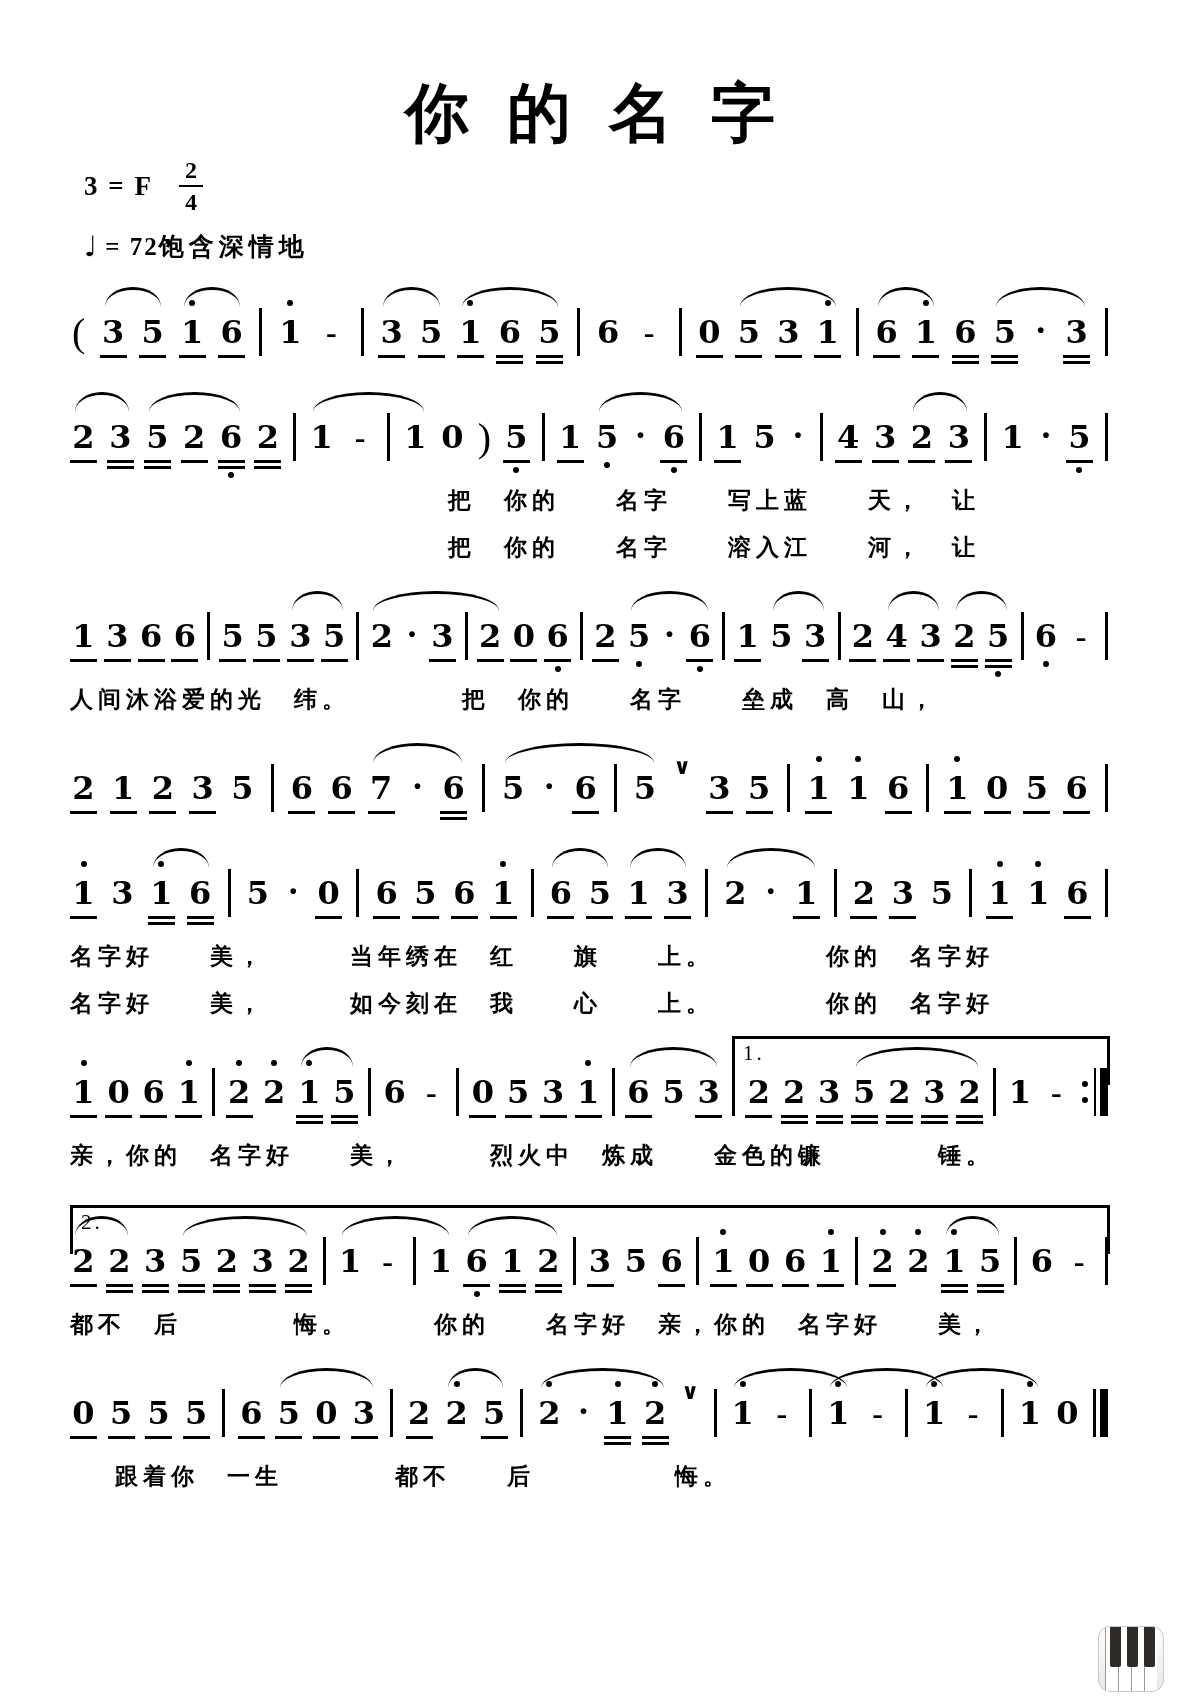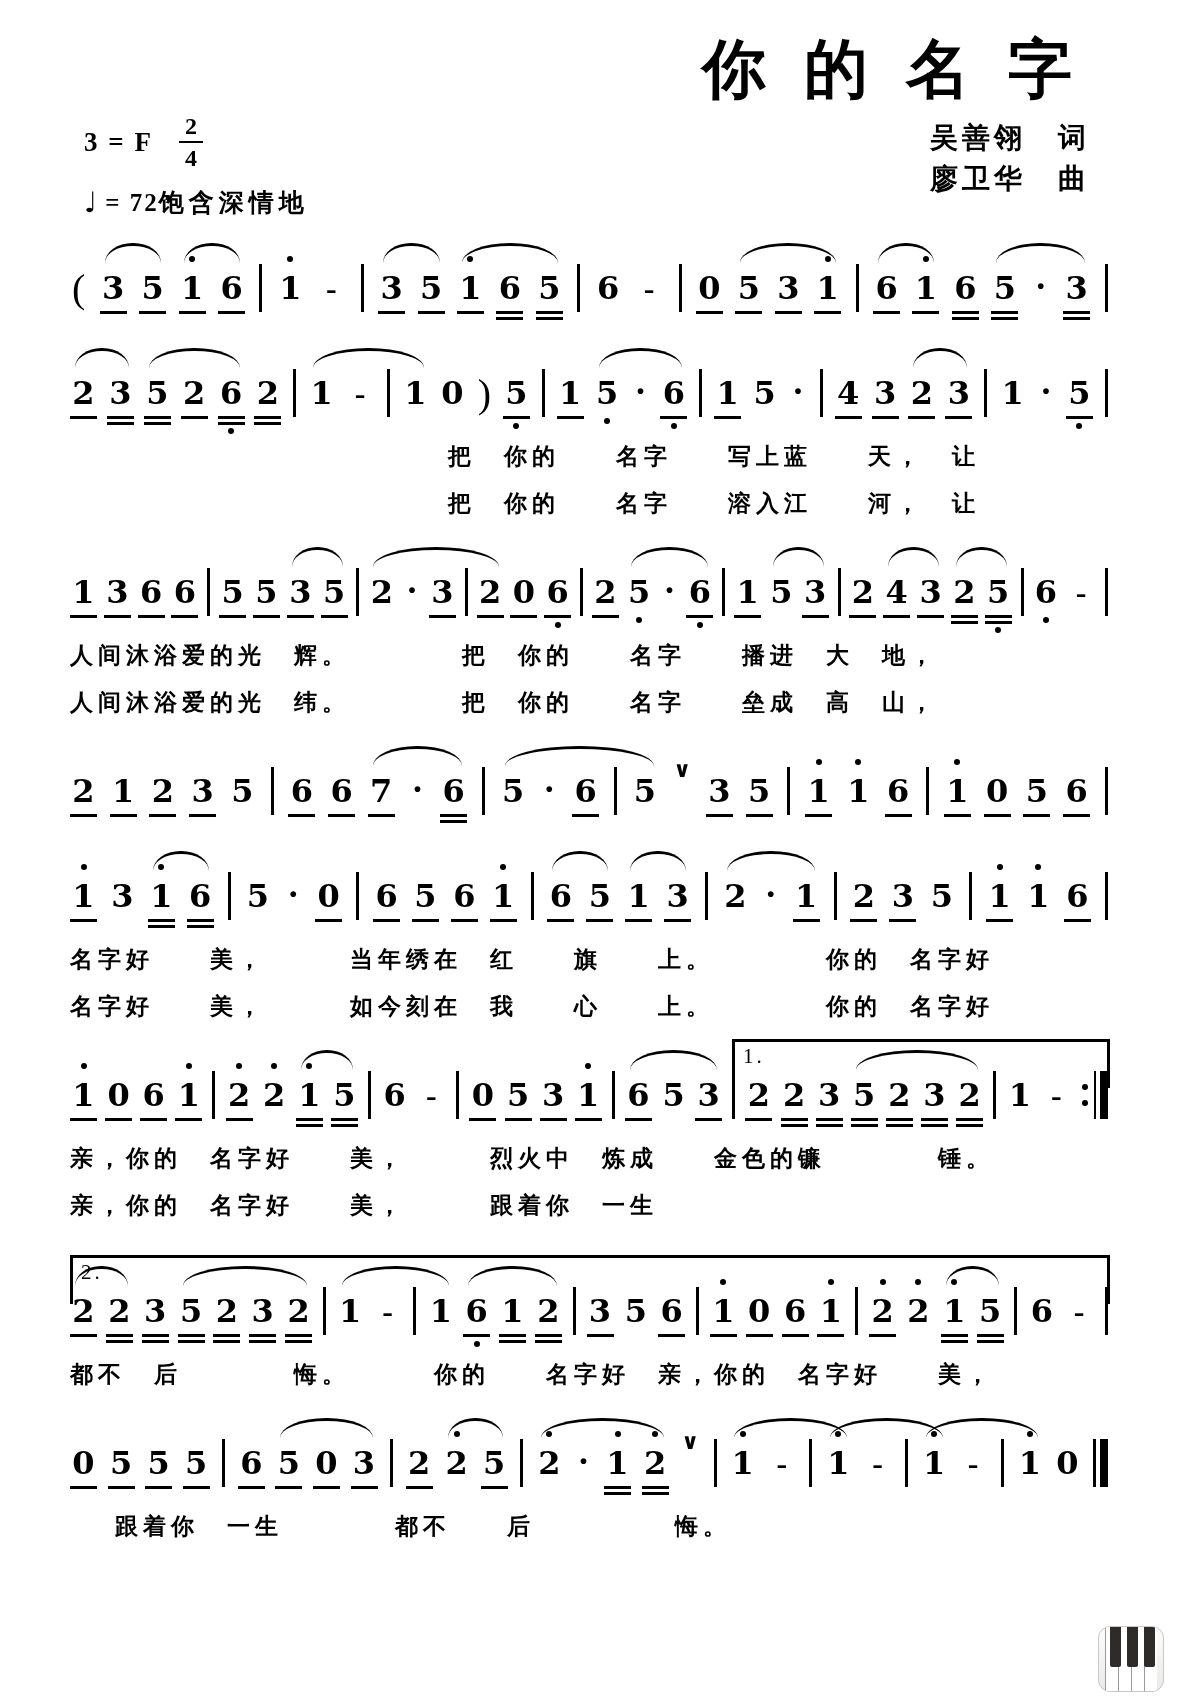--- a/index.html
+++ b/index.html
@@ -5,23 +5,24 @@
   html,body{margin:0;padding:0;background:#888;}
   .sheet{
     width:1180px;height:1704px;background:#fff;position:relative;
     margin:0 auto;overflow:hidden;color:#000;
     font-family:"Liberation Serif","DejaVu Serif",serif;
   }
   .content{padding:34px 70px 0 70px;}
 
   
   .title{
-    text-align:right;font-family:"Liberation Sans","DejaVu Sans",sans-serif;
+    text-align:center;font-family:"Liberation Sans","DejaVu Sans",sans-serif;
     font-weight:900;font-size:64px;letter-spacing:38px;padding-left:38px;
     line-height:1.1;
+    margin-top:44px;
   }
   .meta{position:relative;height:118px;margin-top:10px;}
   .meta-left{position:absolute;left:14px;top:0;}
   .key-line{display:flex;align-items:center;font-size:27px;font-weight:700;}
   .key-sig{letter-spacing:2px;}
   .timesig{display:inline-flex;flex-direction:column;align-items:center;
     margin-left:26px;font-size:24px;line-height:1;font-weight:700;}
   .timesig .num{padding:0 6px 3px 6px;}
   .timesig .den{border-top:2.5px solid #000;padding:3px 6px 0 6px;}
   .tempo-line{display:flex;align-items:center;margin-top:16px;font-size:25px;font-weight:700;}
@@ -97,24 +98,20 @@
             <span class="num">2</span>
             <span class="den">4</span>
           </span>
         </div>
         <div class="tempo-line">
           <span class="note-glyph">♩</span>
           <span class="tempo-val">= 72</span>
           <span class="expression">饱含深情地</span>
         </div>
       </div>
-      <div class="meta-right">
-        <div>吴善翎　词</div>
-        <div>廖卫华　曲</div>
-      </div>
     </div>
 
     <div id="systems">
         <div class="system">
           <div class="notes-row">
             <span class="paren">(</span>
             <span class="tok">3<i class="ul" style="bottom: -4px;"></i></span>
             <span class="tok">5<i class="ul" style="bottom: -4px;"></i></span>
             <span class="tok">1<i class="odot" style="top: -10px;"></i><i class="ul" style="bottom: -4px;"></i></span>
             <span class="tok">6<i class="ul" style="bottom: -4px;"></i></span>
@@ -234,21 +231,20 @@
             <span class="tok">6<i class="odot" style="bottom: -9px;"></i></span>
             <span class="dash">-</span>
             <div class="bar"></div>
             <div class="arc" style="left: 222.45px; width: 50.1px;"></div>
             <div class="arc" style="left: 303.45px; width: 125.1px;"></div>
             <div class="arc" style="left: 561.45px; width: 76.1px;"></div>
             <div class="arc" style="left: 703.45px; width: 50.1px;"></div>
             <div class="arc" style="left: 818.45px; width: 50.1px;"></div>
             <div class="arc" style="left: 886.45px; width: 50.1px;"></div>
           </div>
-          <div class="lyric-row" style="padding-left: 0px;">人间沐浴爱的光　辉。　　　　把　你的　　名字　　播进　大　地，</div>
           <div class="lyric-row" style="padding-left: 0px;">人间沐浴爱的光　纬。　　　　把　你的　　名字　　垒成　高　山，</div>
         </div>
         <div class="system">
           <div class="notes-row">
             <span class="tok">2<i class="ul" style="bottom: -4px;"></i></span>
             <span class="tok">1<i class="ul" style="bottom: -4px;"></i></span>
             <span class="tok">2<i class="ul" style="bottom: -4px;"></i></span>
             <span class="tok">3<i class="ul" style="bottom: -4px;"></i></span>
             <span class="tok">5</span>
             <div class="bar"></div>
@@ -364,21 +360,20 @@
               <div class="thick"></div>
             </div>
             <div class="arc" style="left: 231.45px; width: 51.1px;"></div>
             <div class="arc" style="left: 560.45px; width: 86.1px;"></div>
             <div class="arc" style="left: 786.45px; width: 121.1px;"></div>
             <div class="ending" style="left: 662px; width: 372px;">
               <span class="ending-label">1.</span>
             </div>
           </div>
           <div class="lyric-row" style="padding-left: 0px;">亲，你的　名字好　　美，　　　烈火中　炼成　　金色的镰　　　　锤。</div>
-          <div class="lyric-row" style="padding-left: 0px;">亲，你的　名字好　　美，　　　跟着你　一生</div>
         </div>
         <div class="system has-top-space">
           <div class="notes-row">
             <span class="tok">2<i class="ul" style="bottom: -4px;"></i></span>
             <span class="tok">2<i class="ul" style="bottom: -4px;"></i><i class="ul" style="bottom: -9.5px;"></i></span>
             <span class="tok">3<i class="ul" style="bottom: -4px;"></i><i class="ul" style="bottom: -9.5px;"></i></span>
             <span class="tok">5<i class="ul" style="bottom: -4px;"></i><i class="ul" style="bottom: -9.5px;"></i></span>
             <span class="tok">2<i class="ul" style="bottom: -4px;"></i><i class="ul" style="bottom: -9.5px;"></i></span>
             <span class="tok">3<i class="ul" style="bottom: -4px;"></i><i class="ul" style="bottom: -9.5px;"></i></span>
             <span class="tok">2<i class="ul" style="bottom: -4px;"></i><i class="ul" style="bottom: -9.5px;"></i></span>

